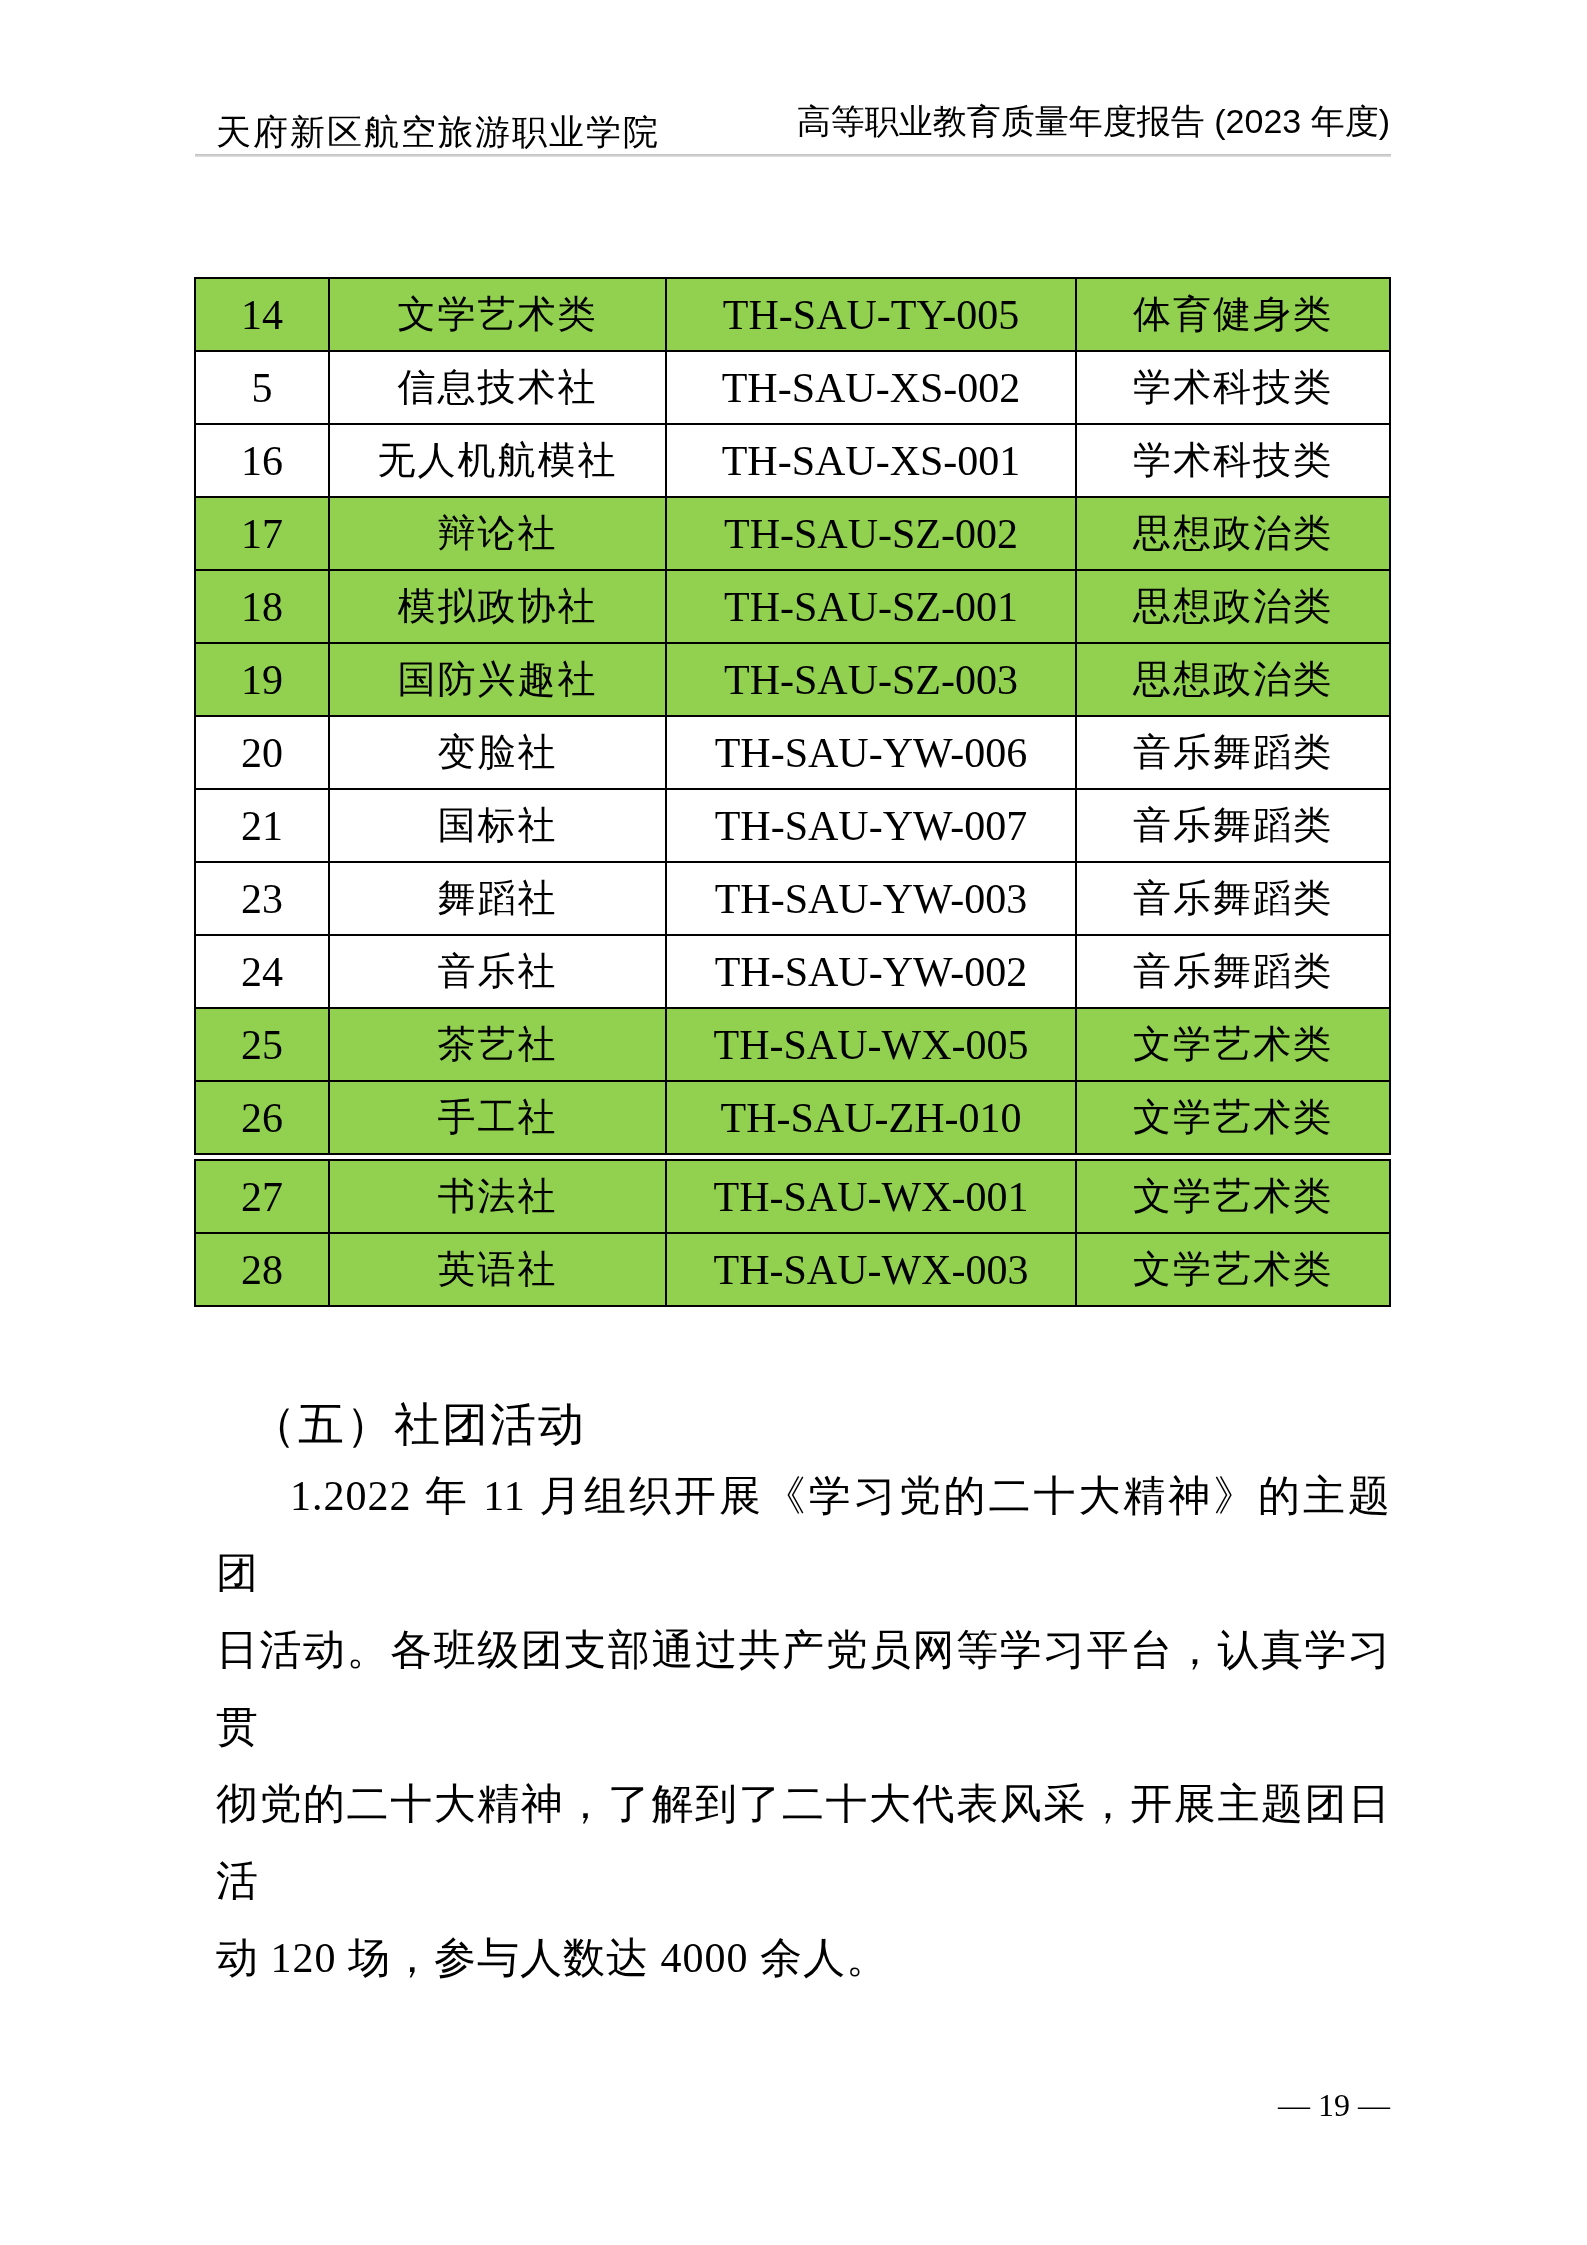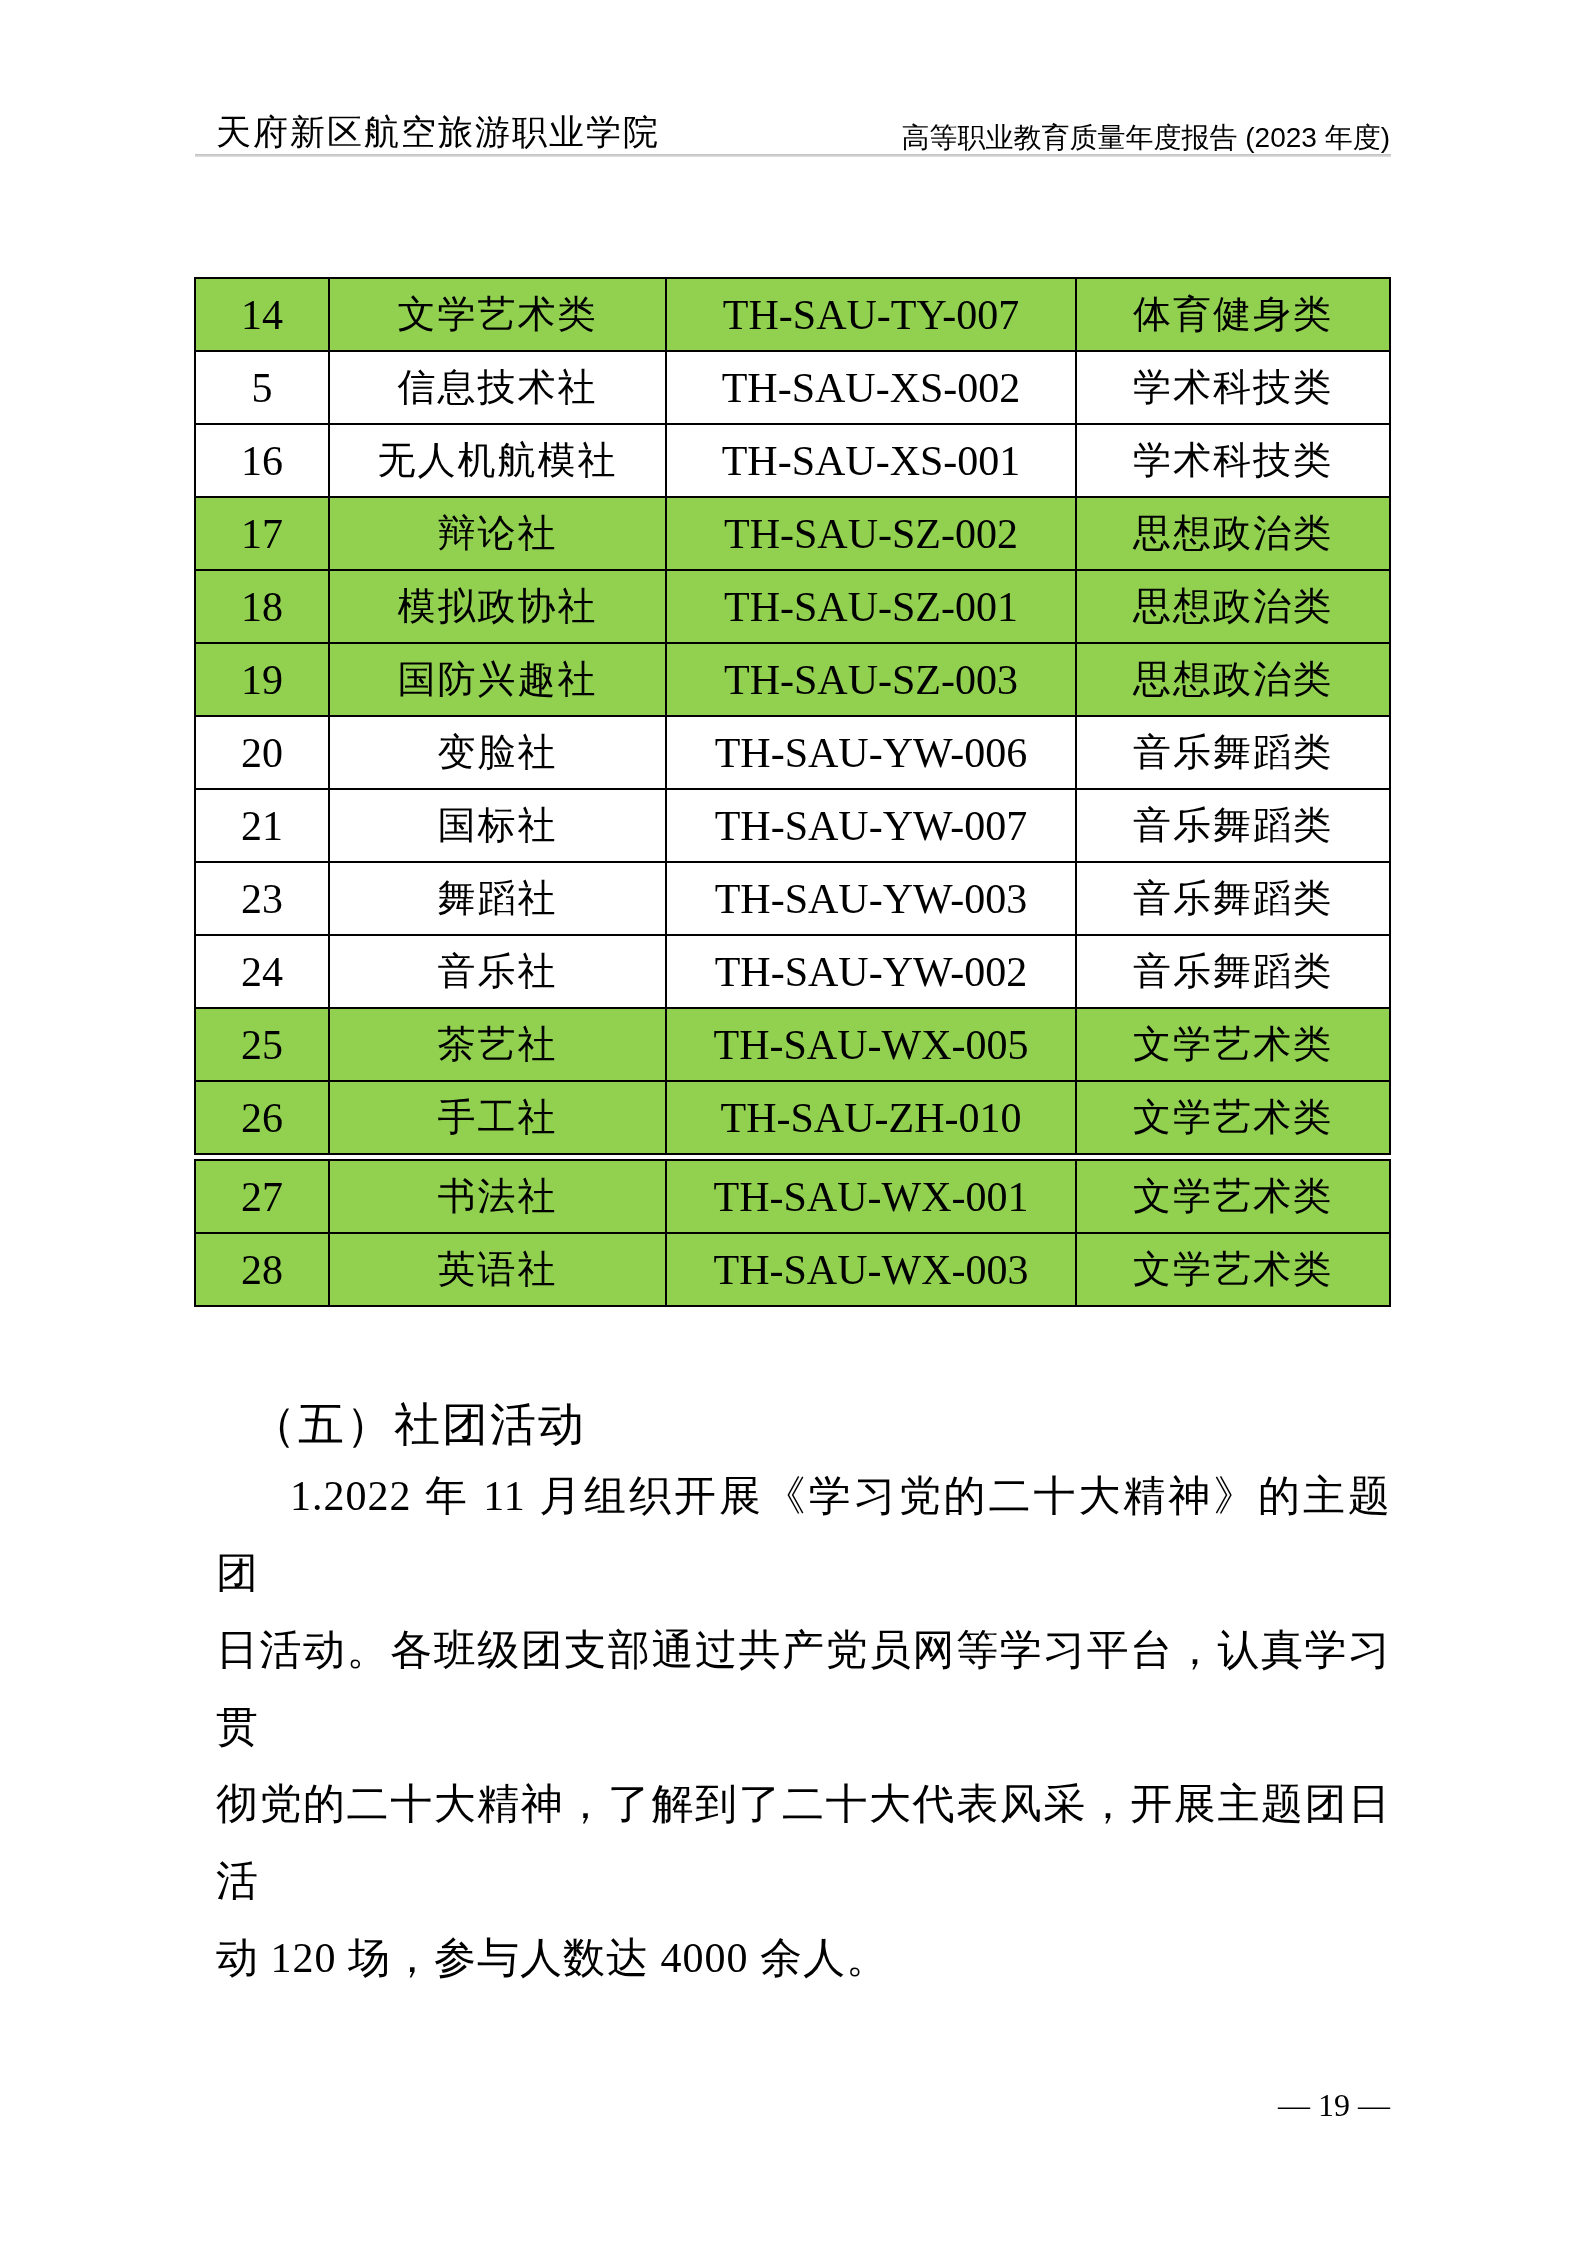--- a/index.html
+++ b/index.html
@@ -15,22 +15,22 @@
 
   
   .hdr-left {
     position: absolute;
     left: 216px; top: 112px;
     font-size: 35px; line-height: 42px;
     letter-spacing: 2px;
   }
   .hdr-right {
     position: absolute;
-    right: 197px; top: 121px;
-    font-size: 28px; line-height: 34px;
+    right: 197px; top: 104px;
+    font-size: 34px; line-height: 34px;
     font-family: "Liberation Sans", "DejaVu Sans", sans-serif;
   }
   .hdr-rule {
     position: absolute;
     left: 195px; top: 154px;
     width: 1196px; height: 3px;
     background: linear-gradient(#bdbdbd, #e3e3e3);
   }
 
   
@@ -105,21 +105,21 @@
     <colgroup>
       <col style="width:136px">
       <col style="width:337px">
       <col style="width:410px">
       <col style="width:314px">
     </colgroup>
     <tbody>
         <tr class="club-row hl">
       <td class="c-no">14</td>
       <td class="c-name">文学艺术类</td>
-      <td class="c-code">TH-SAU-TY-007</td>
+      <td class="c-code">TH-SAU-TY-005</td>
       <td class="c-cat">体育健身类</td>
     </tr>
         <tr class="club-row">
       <td class="c-no">5</td>
       <td class="c-name">信息技术社</td>
       <td class="c-code">TH-SAU-XS-002</td>
       <td class="c-cat">学术科技类</td>
     </tr>
         <tr class="club-row">
       <td class="c-no">16</td>

